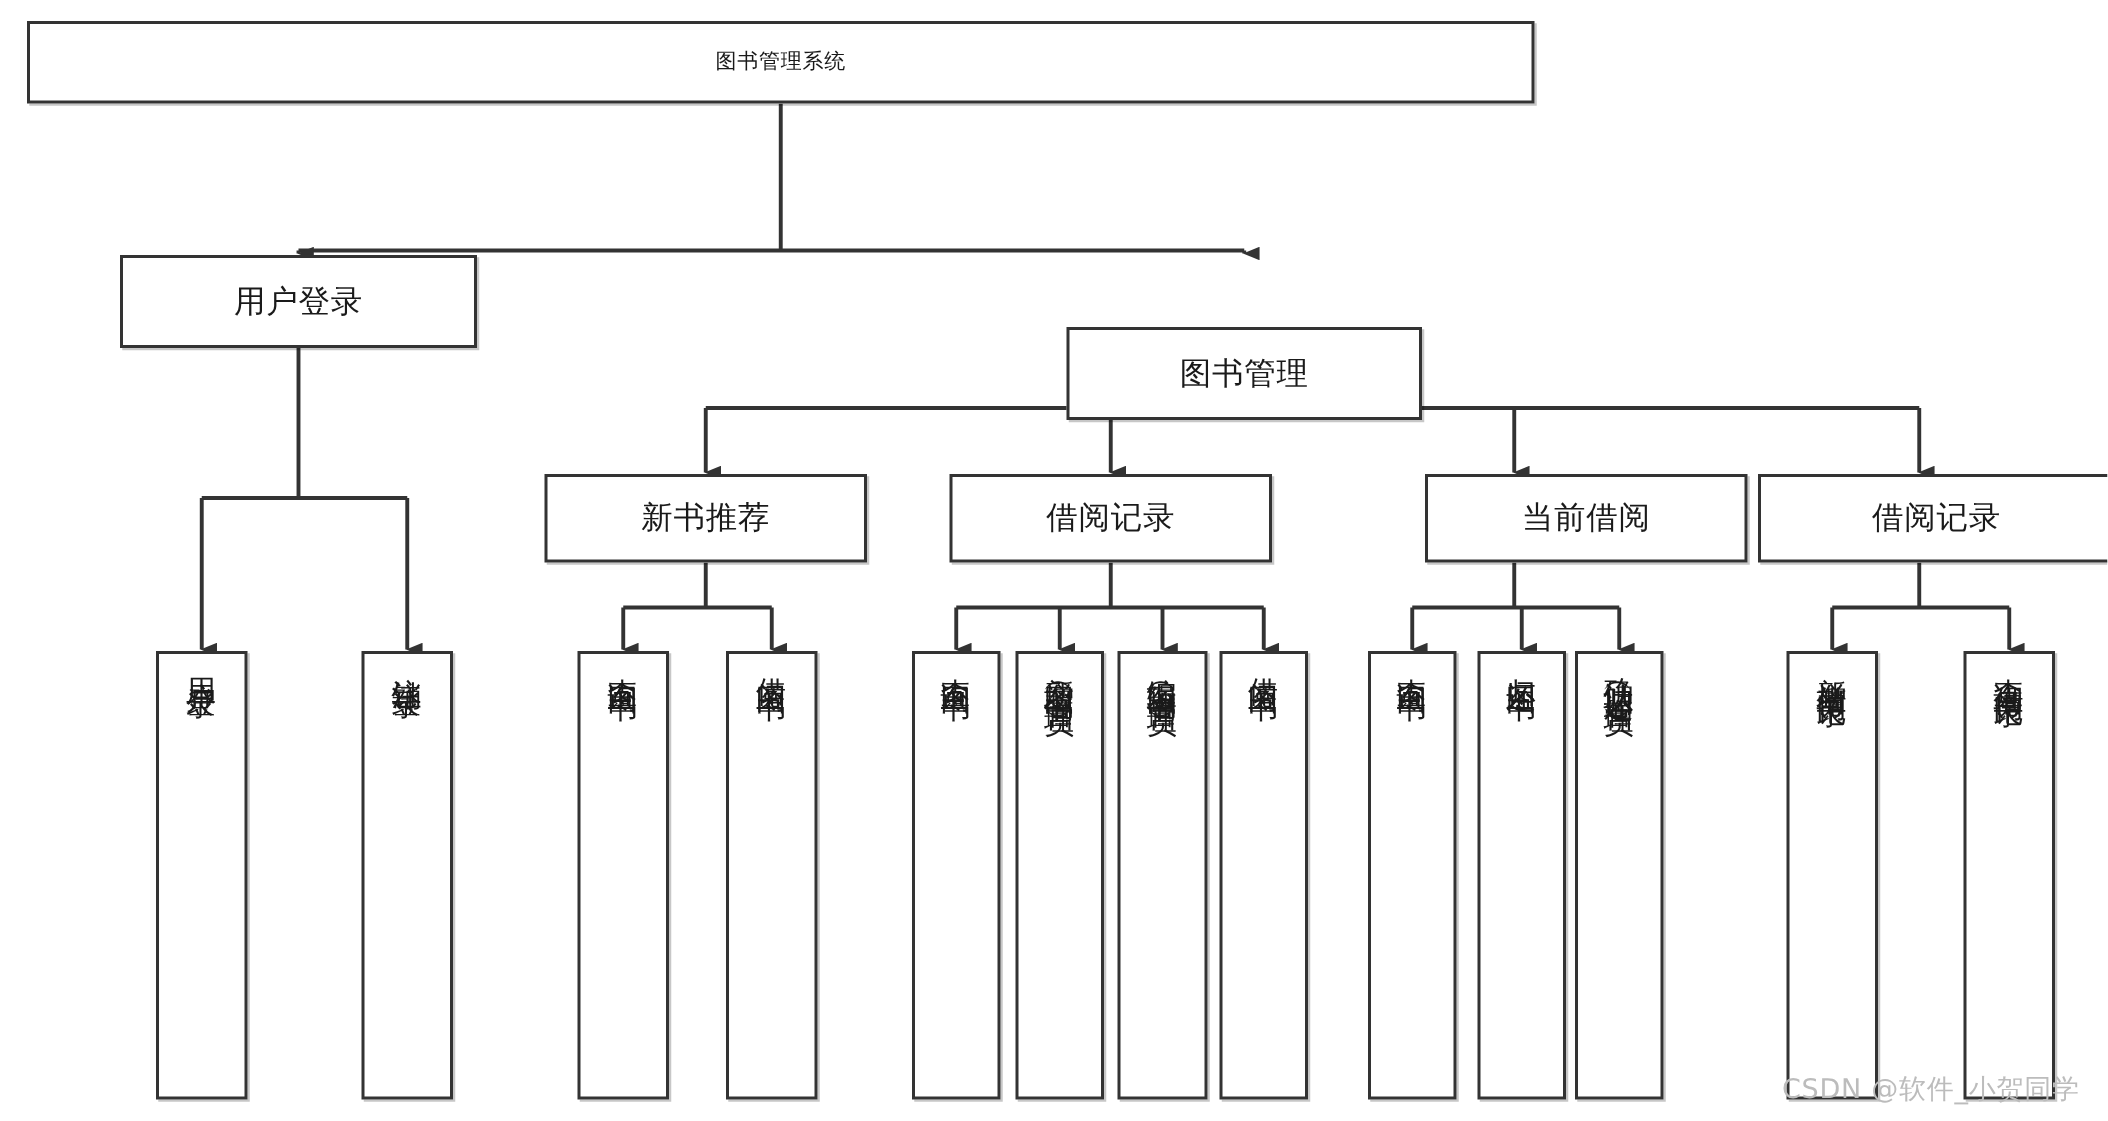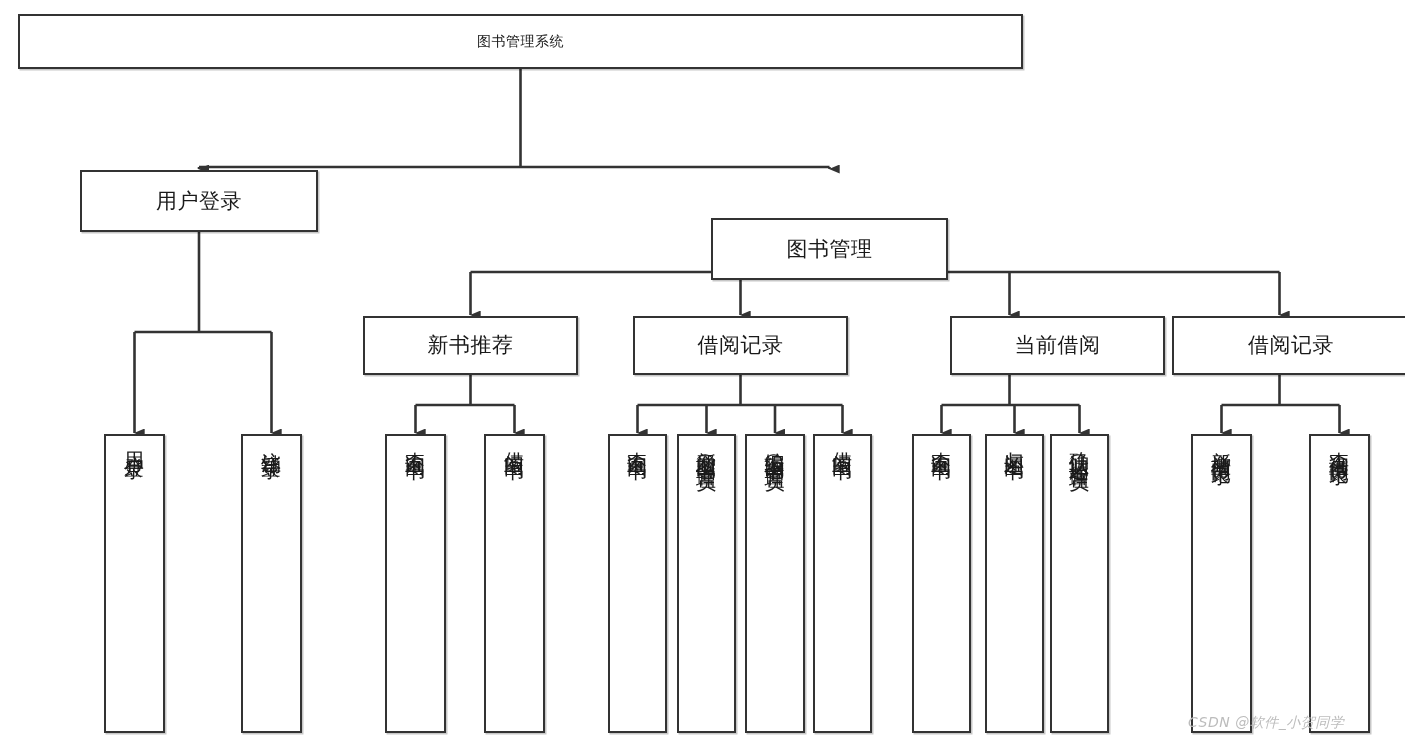--- a/index.html
+++ b/index.html
@@ -59,26 +59,25 @@
     text-orientation: upright;
     font-size: 20px;
     letter-spacing: 3px;
     line-height: 1.1;
     white-space: nowrap;
   }
   #watermark {
     position: absolute;
     left: 1188px;
     top: 714px;
-    font-size: 14px;
+    font-size: 18px;
     color: #bcbcbc;
     letter-spacing: 0.5px;
     user-select: none;
     white-space: nowrap;
-    font-style: italic;
   }
 </style>
 </head>
 <body>
 
 <div id="diagram-root">
 
   <svg id="edge-layer" viewBox="0 0 1405 747" width="1405" height="747">
     <defs>
       <marker id="arrowhead" markerWidth="9" markerHeight="11" refX="4.5" refY="10.2" orient="auto" markerUnits="userSpaceOnUse">

